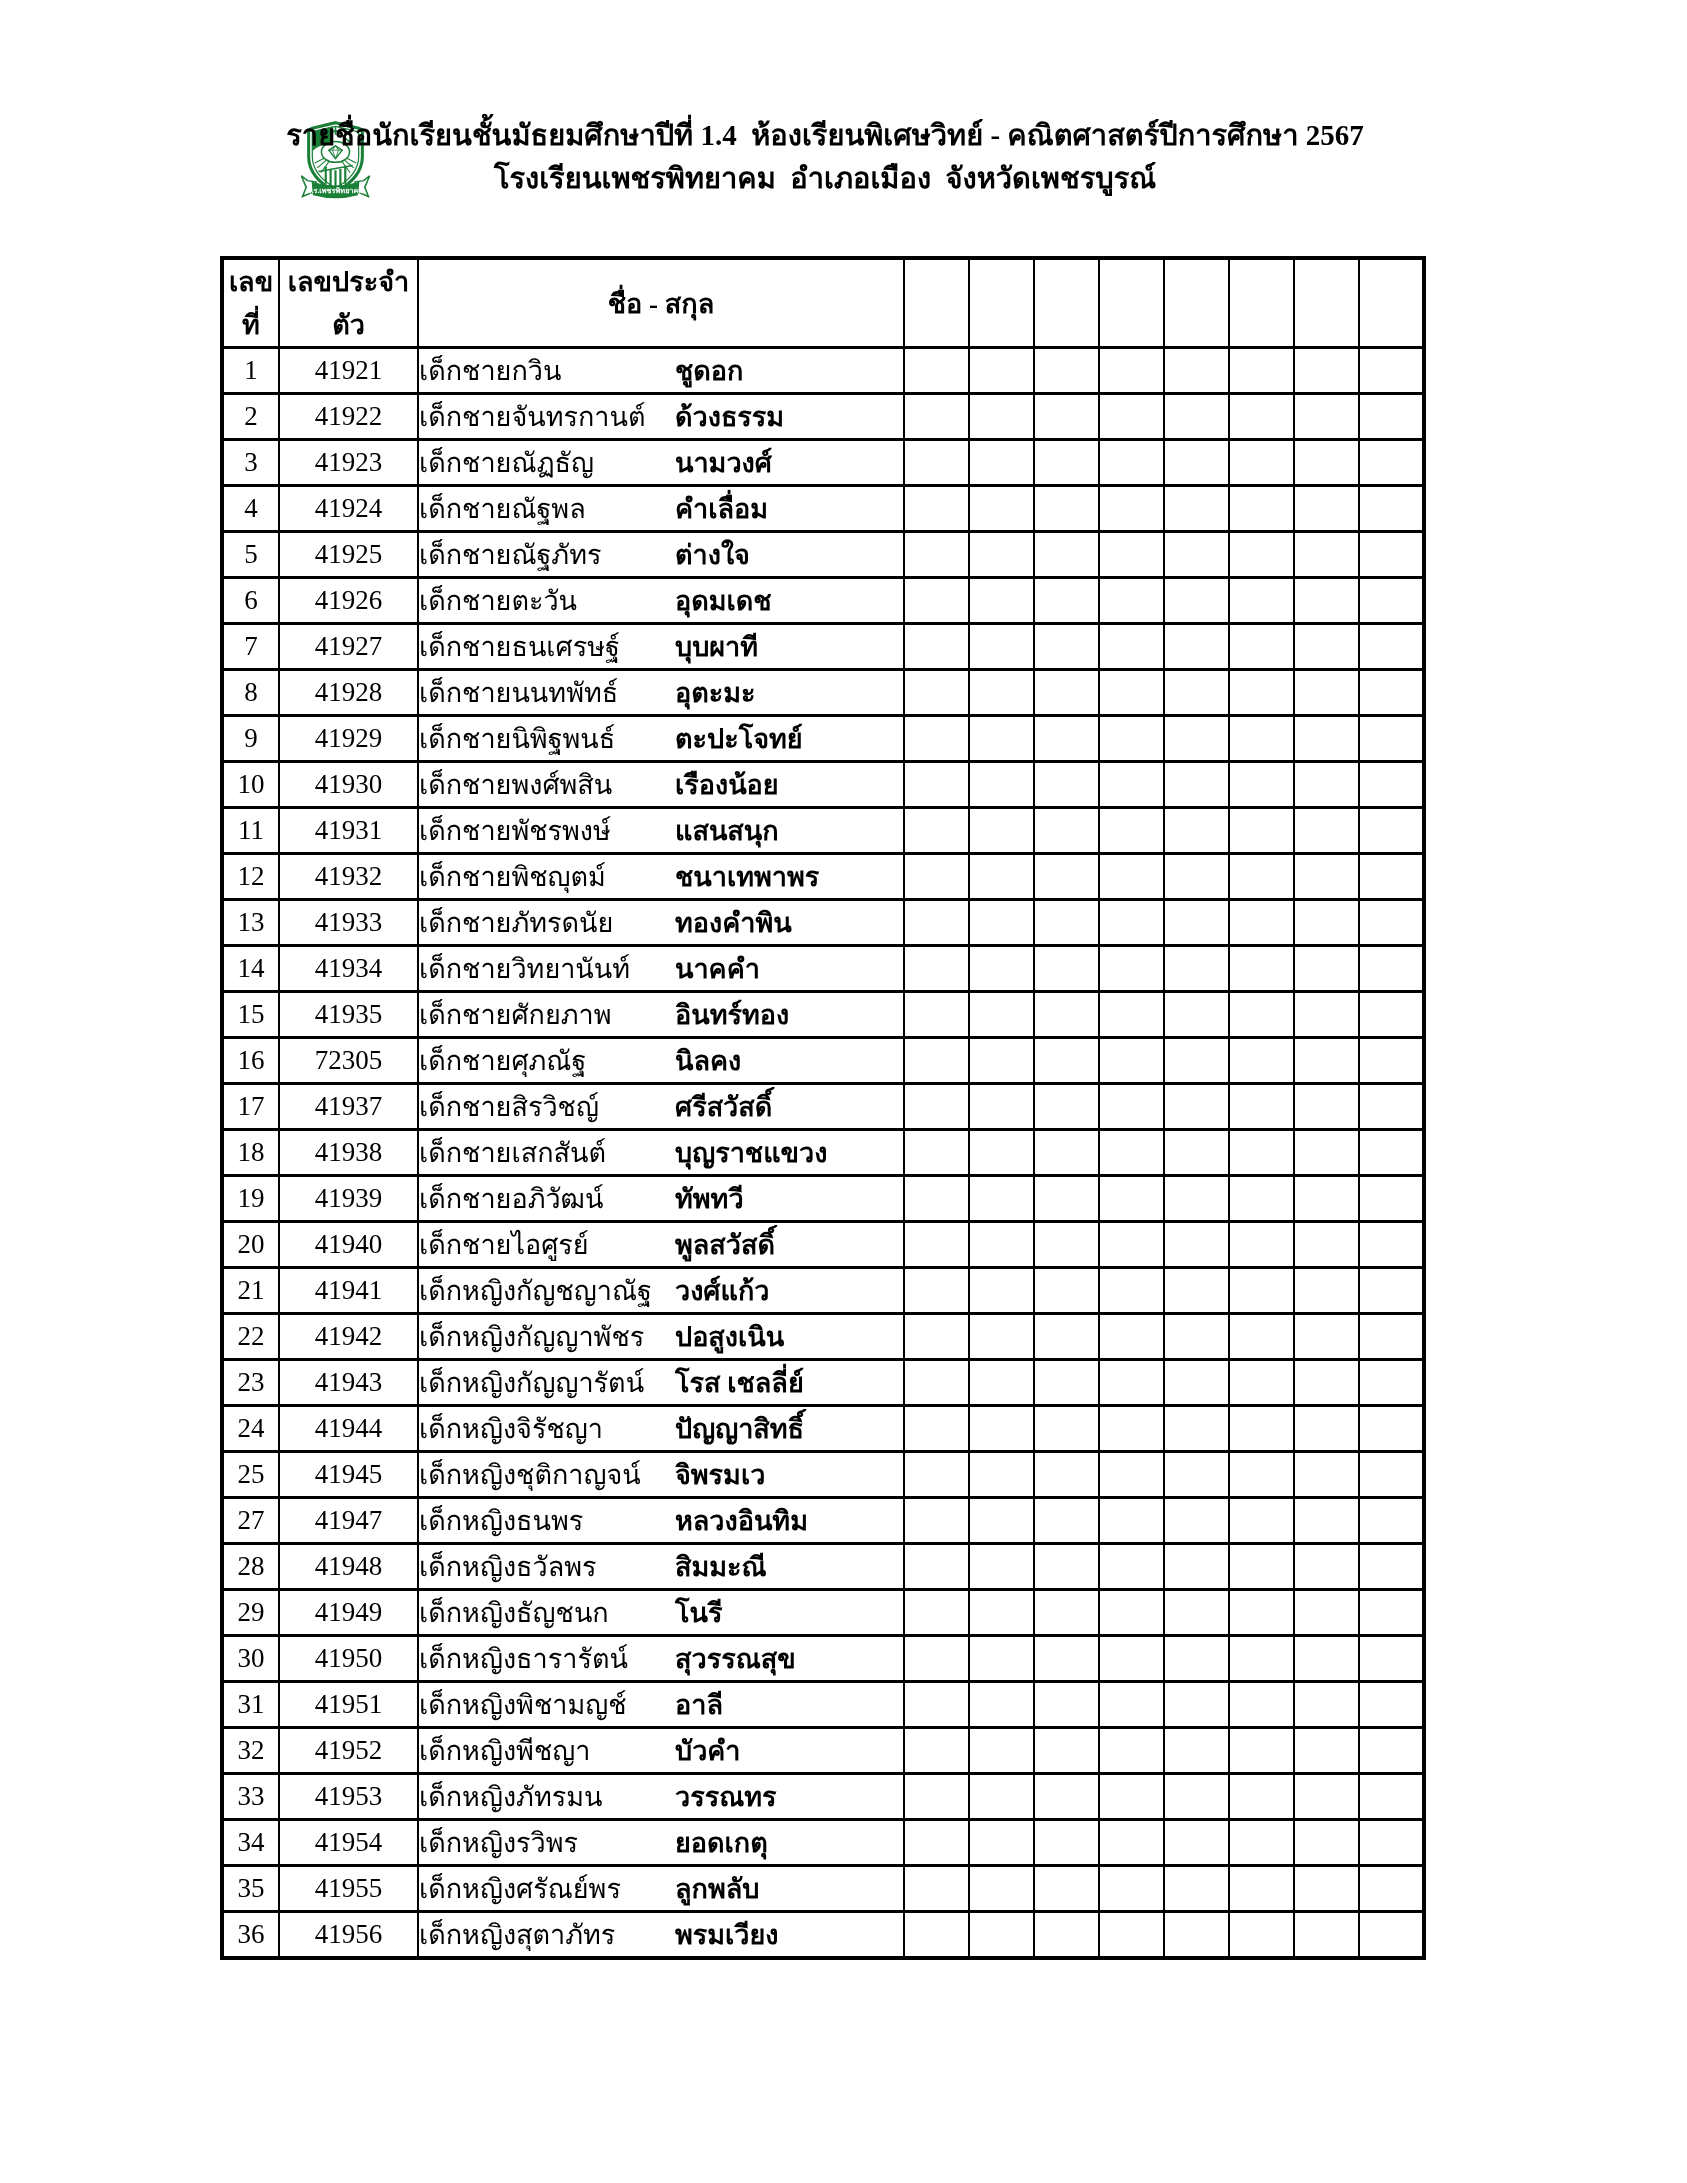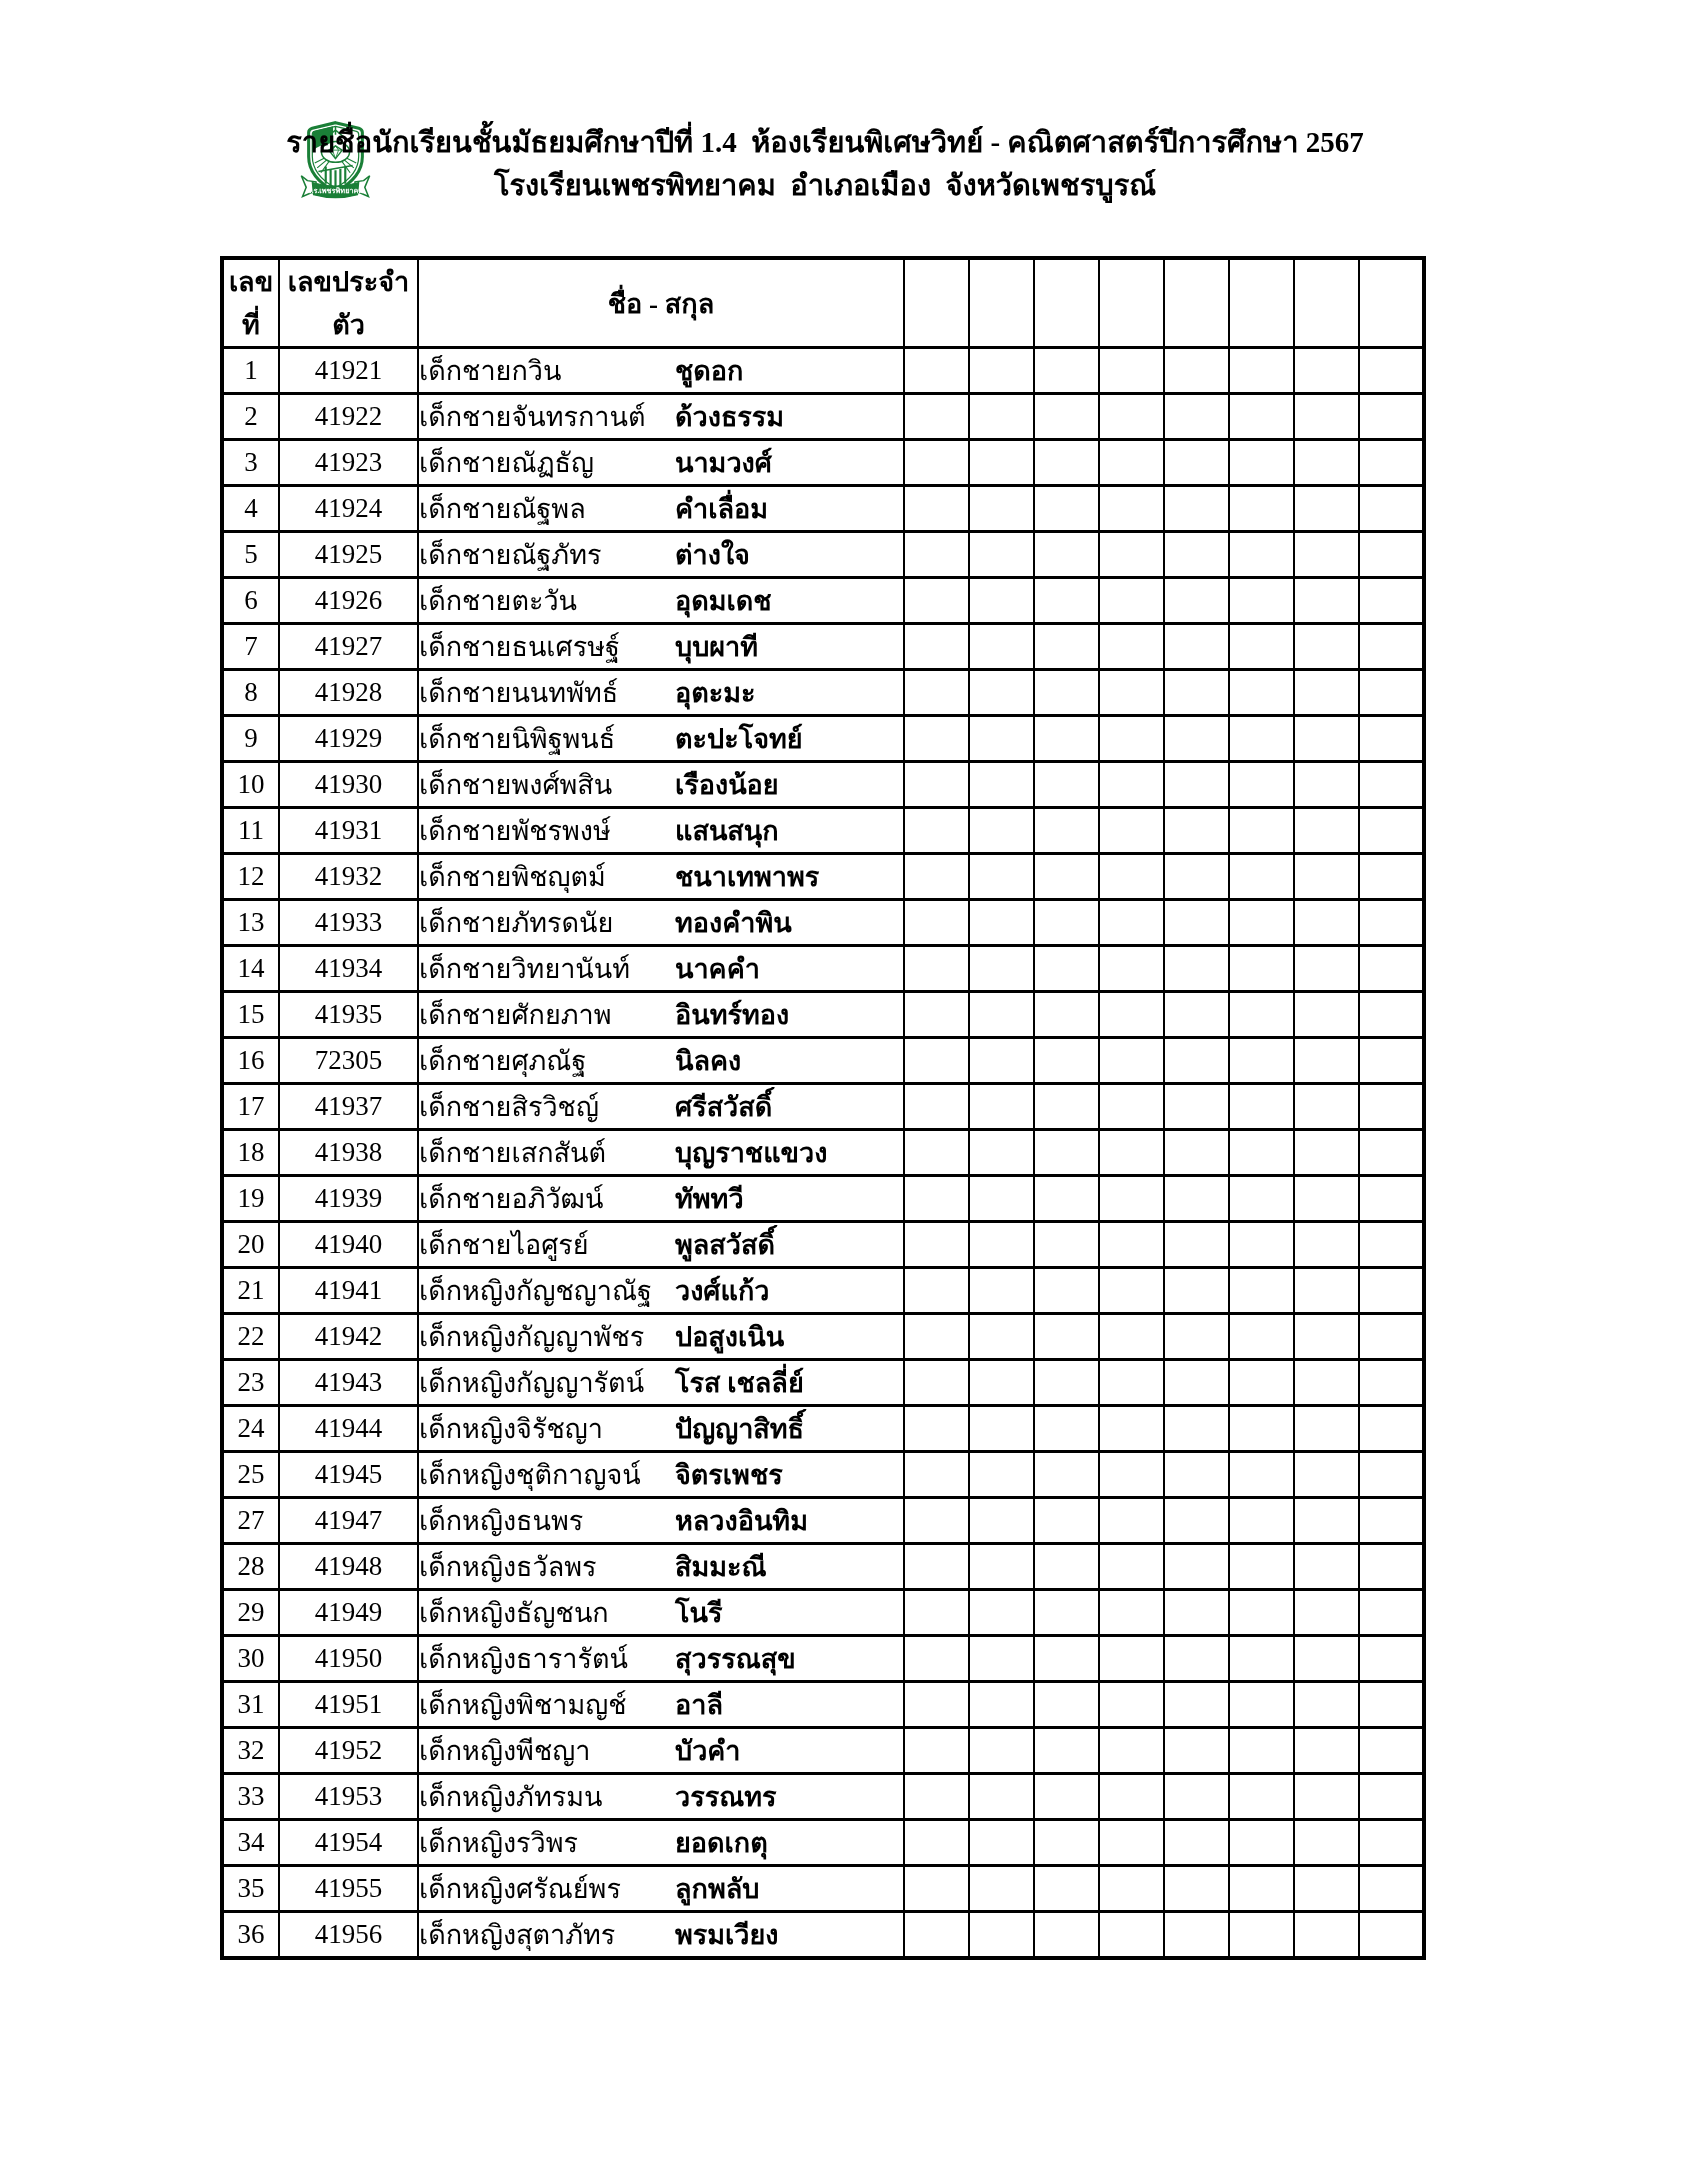--- a/index.html
+++ b/index.html
@@ -6,21 +6,21 @@
   #page{
     position:relative;
     width:1687px;height:2183px;
     background:#ffffff;
     font-family:"Liberation Serif", serif;
     color:#000;
     overflow:hidden;
   }
   
   #title-block{
-    position:absolute;left:0;top:121px;width:1687px;
+    position:absolute;left:0;top:114px;width:1687px;
     text-align:center;
     padding-right:37px;box-sizing:border-box;
   }
   .title-line{
     font-weight:bold;
     font-size:29px;
     line-height:43px;
     white-space:pre;
   }
   #school-logo{
@@ -555,21 +555,21 @@
           <td></td>
           <td></td>
           <td></td>
         </tr>
         <tr>
           <td class="c-no">25</td>
           <td class="c-id">41945</td>
           <td class="c-name">
             <div class="name-wrap">
               <span class="fname">เด็กหญิงชุติกาญจน์</span>
-              <span class="lname">จิตรเพชร</span>
+              <span class="lname">จิพรมเว</span>
             </div>
           </td>
           <td></td>
           <td></td>
           <td></td>
           <td></td>
           <td></td>
           <td></td>
           <td></td>
           <td></td>

